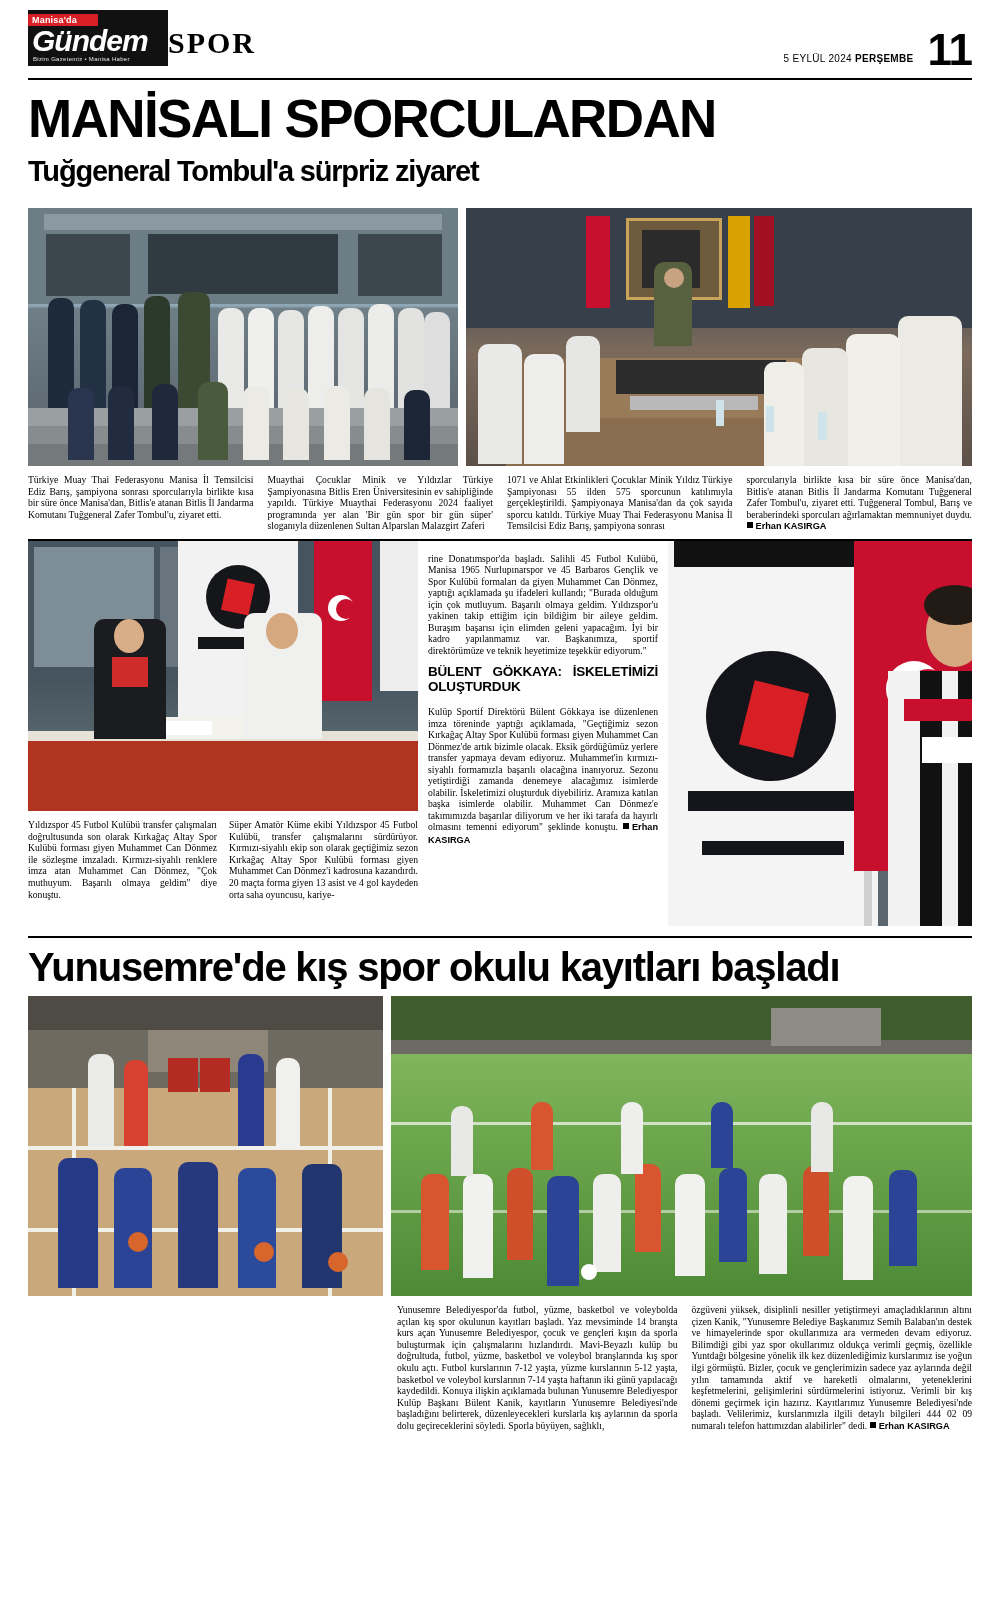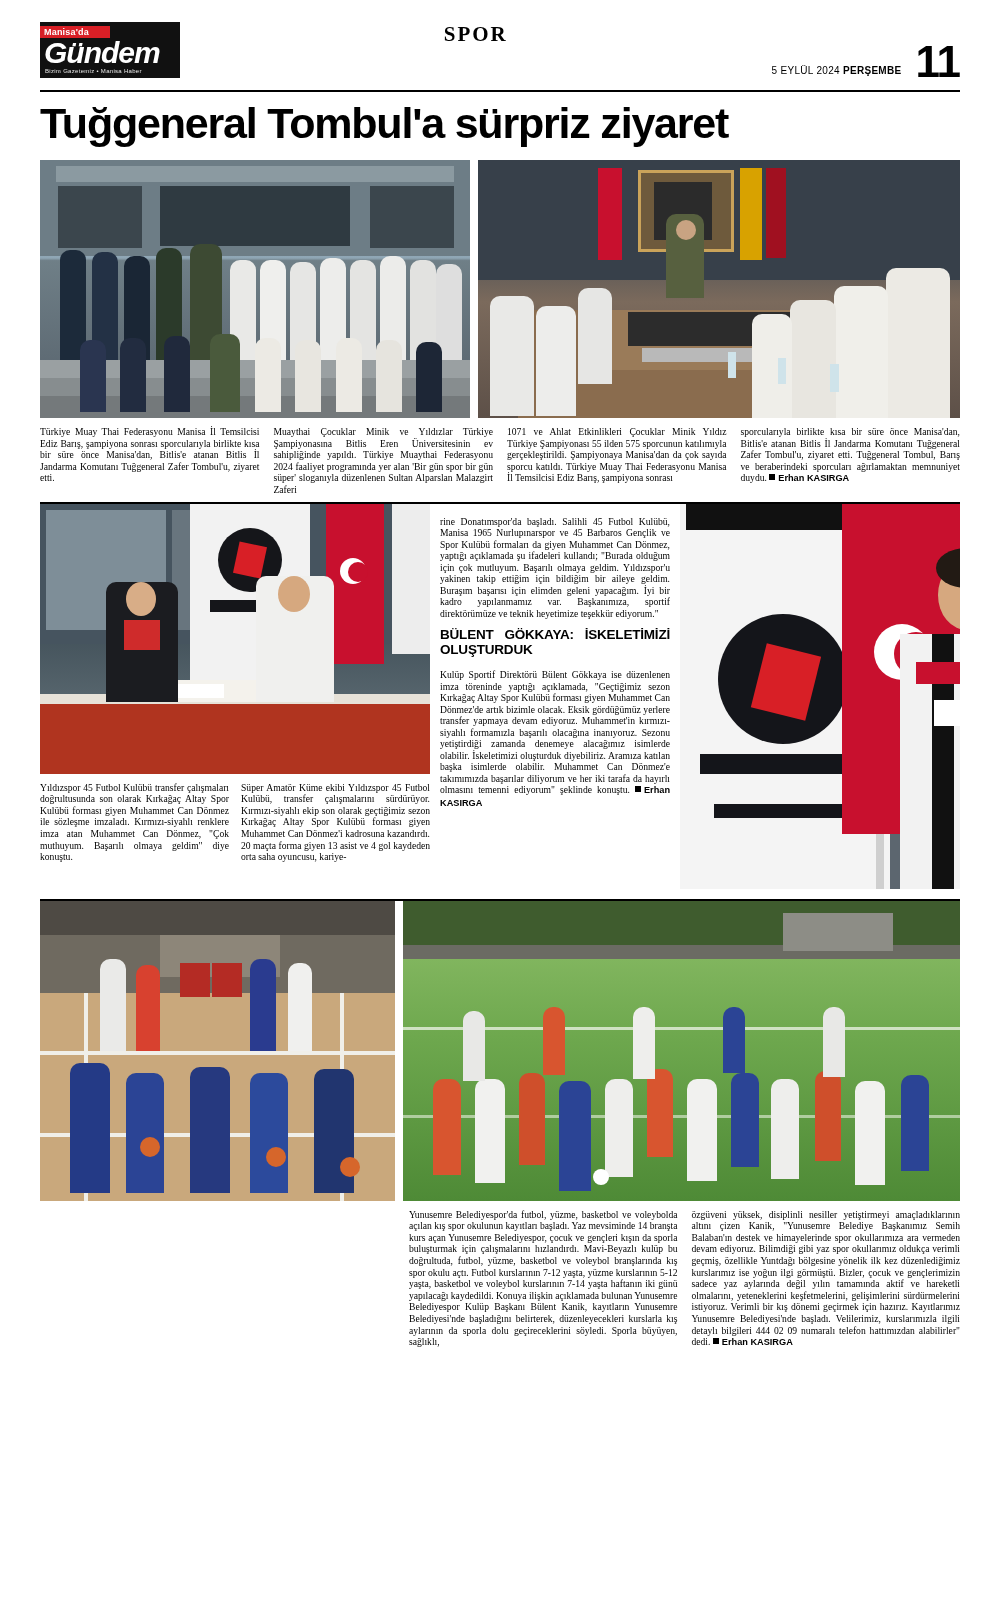--- a/index.html
+++ b/index.html
@@ -4,21 +4,21 @@
 <style>
   html,body{margin:0;padding:0;}
   body{
     width:1000px; height:1615px;
     background:#ffffff;
     font-family:"Liberation Serif", serif;
     color:#000;
     position:relative;
     overflow:hidden;
   }
-  .page{ width:1000px; height:1615px; position:relative; padding:12px; box-sizing:border-box;}
+  .page{ width:1000px; height:1615px; position:relative; padding:0; box-sizing:border-box;}
 
   
   .masthead{
     position:relative;
     height:78px;
     padding:10px 28px 0 28px;
     box-sizing:border-box;
     display:flex;
     align-items:flex-start;
   }
@@ -51,26 +51,25 @@
   .logo .logo-sub{
     color:#fff;
     font-family:"Liberation Sans", sans-serif;
     font-size:6px;
     padding-left:5px;
     letter-spacing:.3px;
     opacity:.9;
   }
   .section-title{
     flex:1;
-    text-align:center;
-    font-family:"Liberation Serif", serif;
-    font-weight:bold;
-    font-size:21px;
+    font-family:"Liberation Serif", serif;
+    font-weight:bold;
+    font-size:30px;
     letter-spacing:2px;
-    margin-top:0;
+    margin-top:16px;
   }
   .mast-right{
     display:flex;
     align-items:flex-end;
     gap:14px;
     margin-top:20px;
   }
   .date-line{
     font-family:"Liberation Sans", sans-serif;
     font-size:10px;
@@ -94,21 +93,21 @@
     font-family:"Liberation Sans", sans-serif;
     font-weight:bold;
     font-size:53px;
     line-height:54px;
     letter-spacing:-1.6px;
     margin:6px 0 0 0;
   }
   .h-sub{
     font-family:"Liberation Sans", sans-serif;
     font-weight:bold;
-    font-size:43px;
+    font-size:29px;
     line-height:46px;
     letter-spacing:-1.2px;
     margin:2px 0 8px 0;
   }
 
   
   .photo{ position:relative; overflow:hidden; background:#777; }
   .photo .ph-inner{ position:absolute; inset:0; }
 
   .topphotos{
@@ -224,20 +223,21 @@
         <span>5 EYLÜL 2024</span>
         <span class="day">PERŞEMBE</span>
       </div>
       <div class="page-num">11</div>
     </div>
   </div>
 
   <div class="rule"></div>
 
   <div class="headline-block">
+    <div class="h-main">MANİSALI SPORCULARDAN</div>
     <div class="h-sub">Tuğgeneral Tombul'a sürpriz ziyaret</div>
   </div>
 
   <div class="topphotos">
     <div class="photo" style="flex:0 0 430px;">
       <div class="ph-inner p-group1">
 
         <div class="rectp" style="left:0;top:0;width:100%;height:96px;background:#6d7d86;"></div>
         <div class="rectp" style="left:16px;top:6px;width:398px;height:16px;background:#8b9aa1;"></div>
         <div class="rectp" style="left:120px;top:26px;width:190px;height:60px;background:#2f3a41;"></div>
@@ -398,20 +398,21 @@
             <div class="blob" style="left:256px;top:44px;width:62px;height:40px;background:#221a14;"></div>
           </div>
         </div>
       </div>
     </div>
   </div>
 
   <div class="rule" style="margin-top:10px;"></div>
 
   <div class="story3">
+    <div class="s3-head">Yunusemre'de kış spor okulu kayıtları başladı</div>
     <div class="s3-photos">
       <div class="photo" style="flex:0 0 355px;">
         <div class="ph-inner p-gym">
 
           <div class="rectp" style="left:0;top:0;width:100%;height:92px;background:#6f6a60;"></div>
           <div class="rectp" style="left:0;top:0;width:100%;height:34px;background:#4e4a44;"></div>
           <div class="rectp" style="left:120px;top:34px;width:120px;height:42px;background:#8d8679;"></div>
 
           <div class="rectp" style="left:0;top:92px;width:100%;height:208px;background:#c9a87c;"></div>
           <div class="rectp" style="left:0;top:150px;width:100%;height:4px;background:#f0efe9;"></div>

